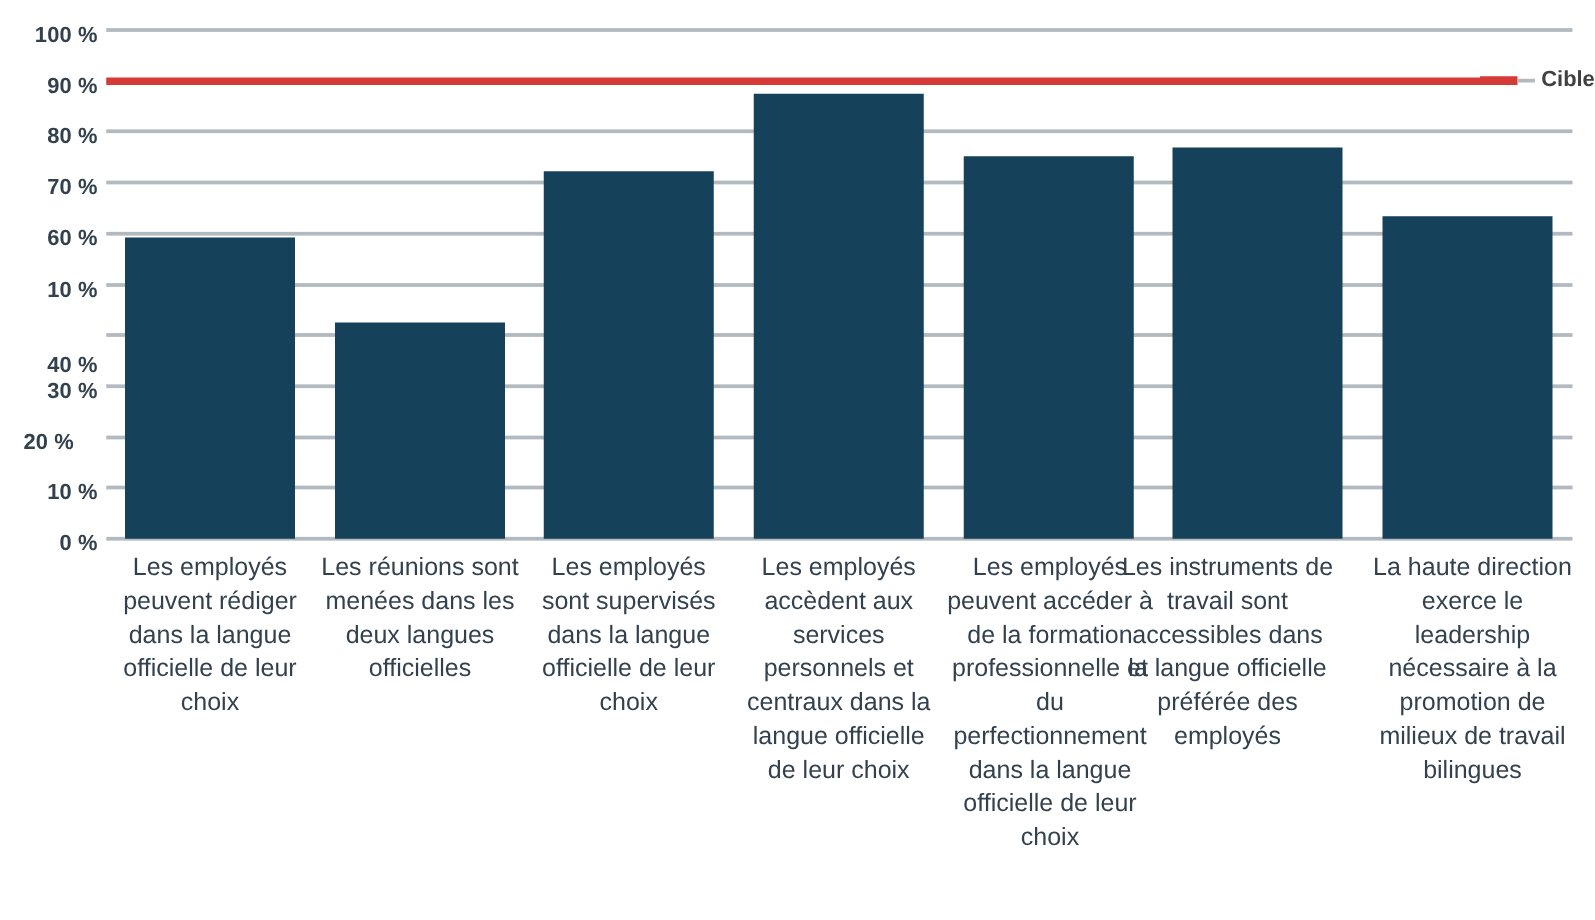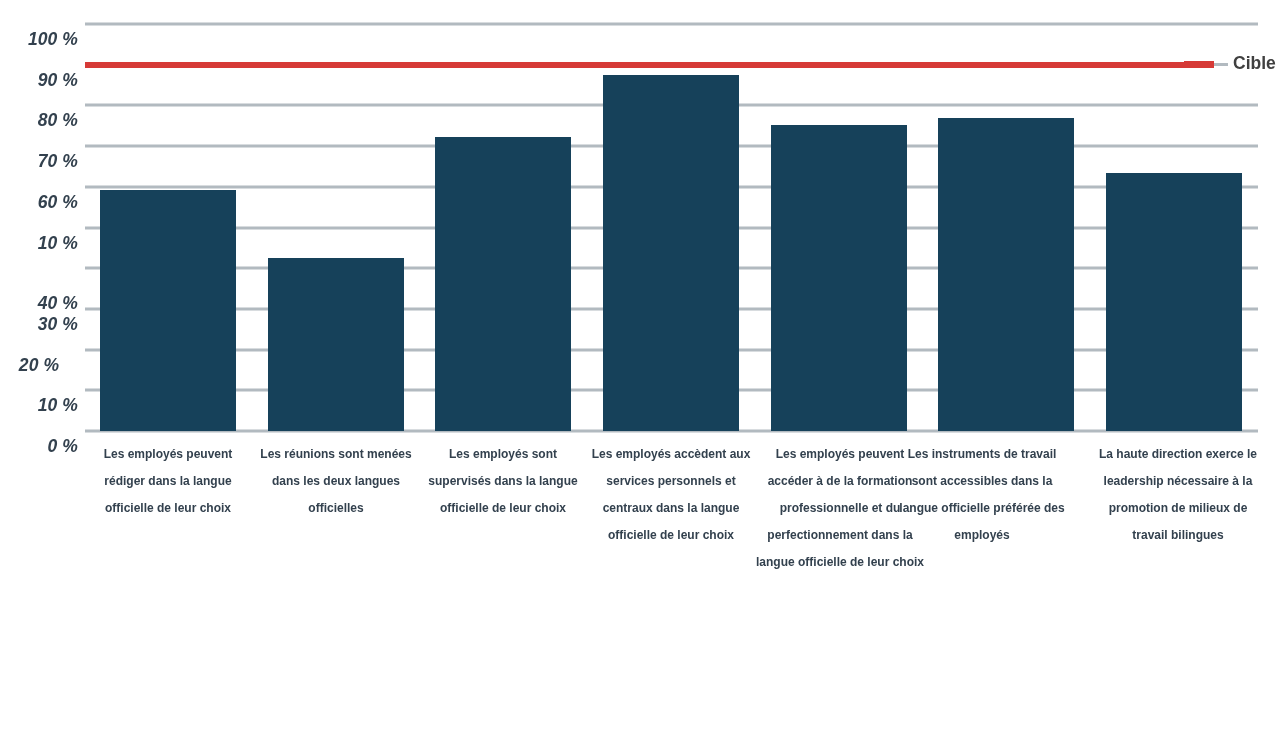--- a/index.html
+++ b/index.html
@@ -17,24 +17,23 @@
     position: relative;
     width: 1276px;
     height: 736px;
     background: #ffffff;
   }
 
   
   .y-axis {
     position: absolute;
     left: 0;
-    top: 16px;
+    top: 4px;
     width: 78px;
     height: 440px;
-    font-style: italic;
   }
   .y-tick-label {
     position: absolute;
     right: 0;
     width: 78px;
     text-align: right;
     font-size: 17.5px;
     font-weight: bold;
     color: #33414e;
     line-height: 1;
@@ -122,22 +121,22 @@
     position: absolute;
     left: 85px;
     top: 441px;
     width: 1173px;
     height: 295px;
   }
   .x-cat-label {
     position: absolute;
     top: 0;
     text-align: center;
-    font-size: 12px;
-    font-weight: bold;
+    font-size: 20px;
+    font-weight: normal;
     color: #33414e;
     line-height: 27px;
     word-wrap: break-word;
   }
 </style>
 </head>
 <body>
 
 <div class="chart-root">
 

